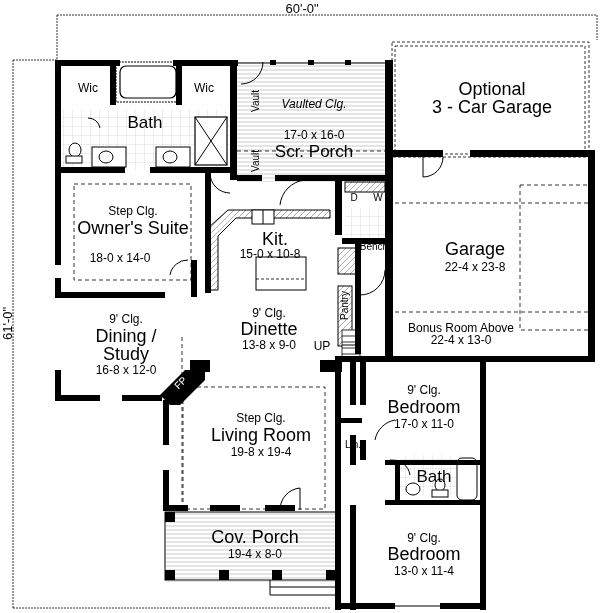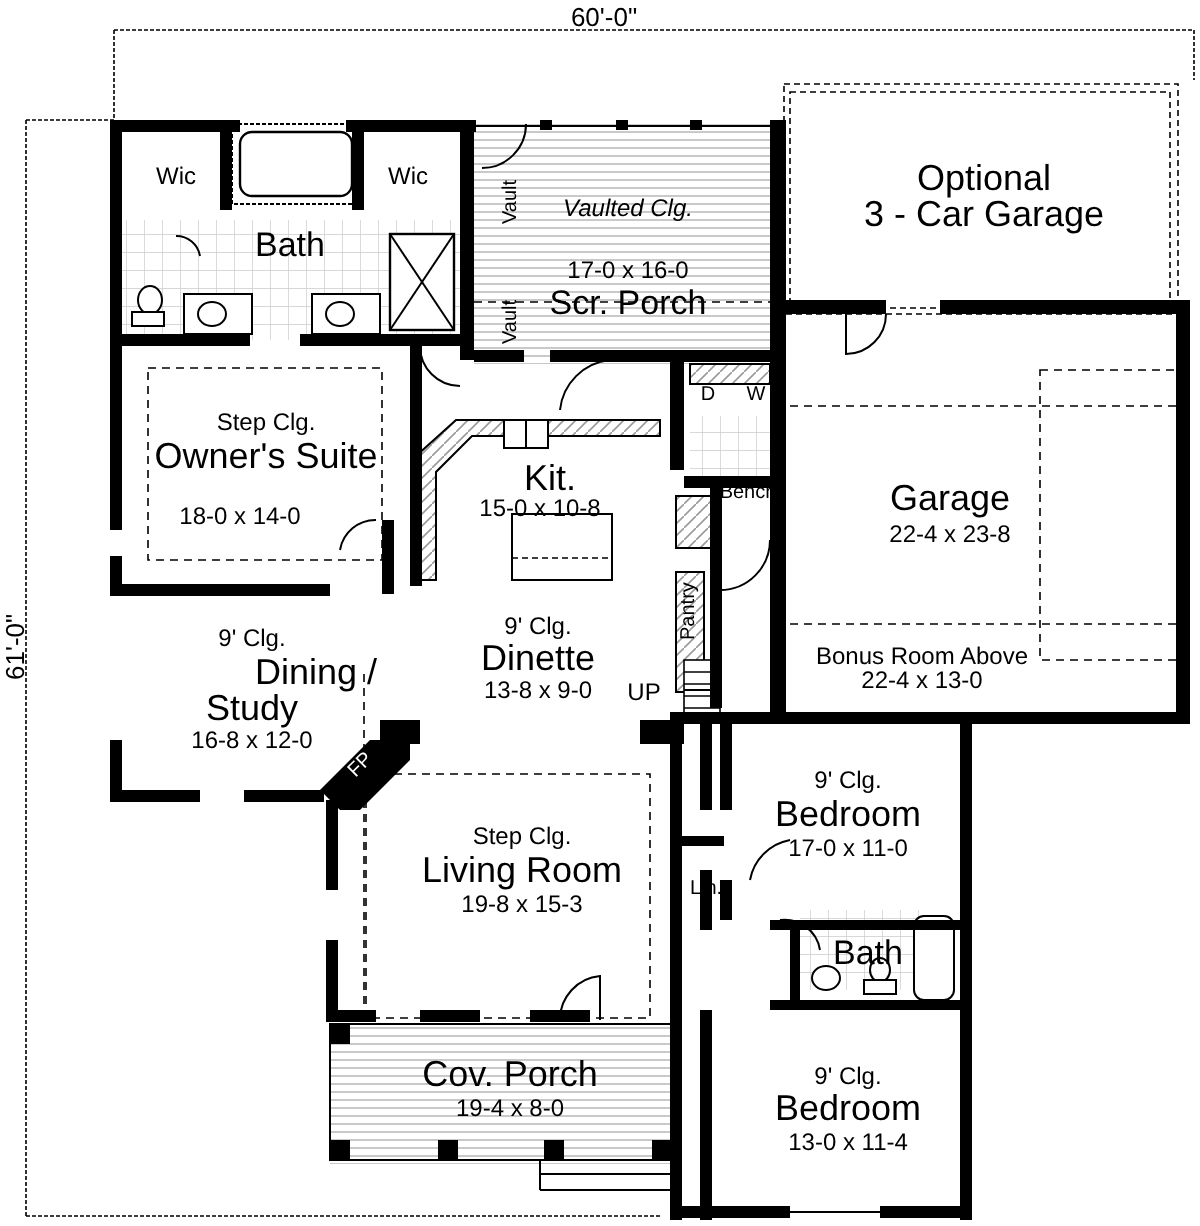--- a/index.html
+++ b/index.html
@@ -217,34 +217,34 @@
 <div class="lbl tiny" style="left:354px;top:193px;">D</div>
 <div class="lbl tiny" style="left:378px;top:193px;">W</div>
 <div class="lbl tiny" style="left:374px;top:242px;">Bench</div>
 
 <div class="lbl xl" style="left:475px;top:240px;">Garage</div>
 <div class="lbl sm" style="left:475px;top:261px;">22-4 x 23-8</div>
 <div class="lbl sm" style="left:461px;top:322px;">Bonus Room Above</div>
 <div class="lbl sm" style="left:461px;top:334px;">22-4 x 13-0</div>
 
 <div class="lbl sm" style="left:126px;top:313px;">9' Clg.</div>
-<div class="lbl xl" style="left:126px;top:327px;margin-left:32px;">Dining /</div>
+<div class="lbl xl" style="left:126px;top:327px;">Dining /</div>
 <div class="lbl xl" style="left:126px;top:345px;">Study</div>
 <div class="lbl sm" style="left:126px;top:364px;">16-8 x 12-0</div>
 
 <div class="lbl sm" style="left:269px;top:307px;">9' Clg.</div>
 <div class="lbl xl" style="left:269px;top:320px;">Dinette</div>
 <div class="lbl sm" style="left:269px;top:339px;">13-8 x 9-0</div>
 
 <div class="vtxt" style="left:339px;top:320px;">Pantry</div>
 <div class="lbl sm" style="left:322px;top:340px;">UP</div>
 
 <div class="lbl sm" style="left:261px;top:412px;">Step Clg.</div>
 <div class="lbl xl" style="left:261px;top:426px;">Living Room</div>
-<div class="lbl sm" style="left:261px;top:446px;">19-8 x 15-3</div>
+<div class="lbl sm" style="left:261px;top:446px;">19-8 x 19-4</div>
 
 <div class="lbl sm" style="left:424px;top:384px;">9' Clg.</div>
 <div class="lbl xl" style="left:424px;top:398px;">Bedroom</div>
 <div class="lbl sm" style="left:424px;top:418px;">17-0 x 11-0</div>
 <div class="lbl tiny" style="left:353px;top:440px;">Lin.</div>
 
 <div class="lbl lg" style="left:434px;top:468px;">Bath</div>
 
 <div class="lbl xl" style="left:255px;top:528px;">Cov. Porch</div>
 <div class="lbl sm" style="left:255px;top:548px;">19-4 x 8-0</div>

